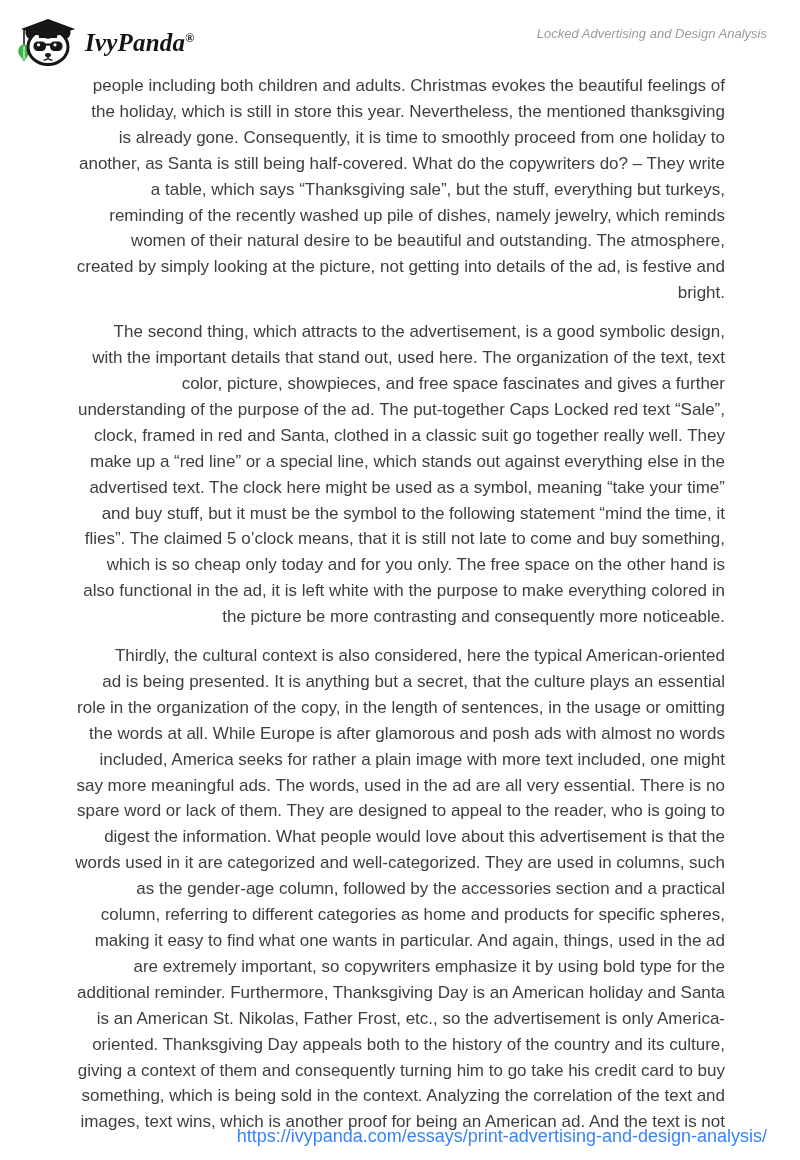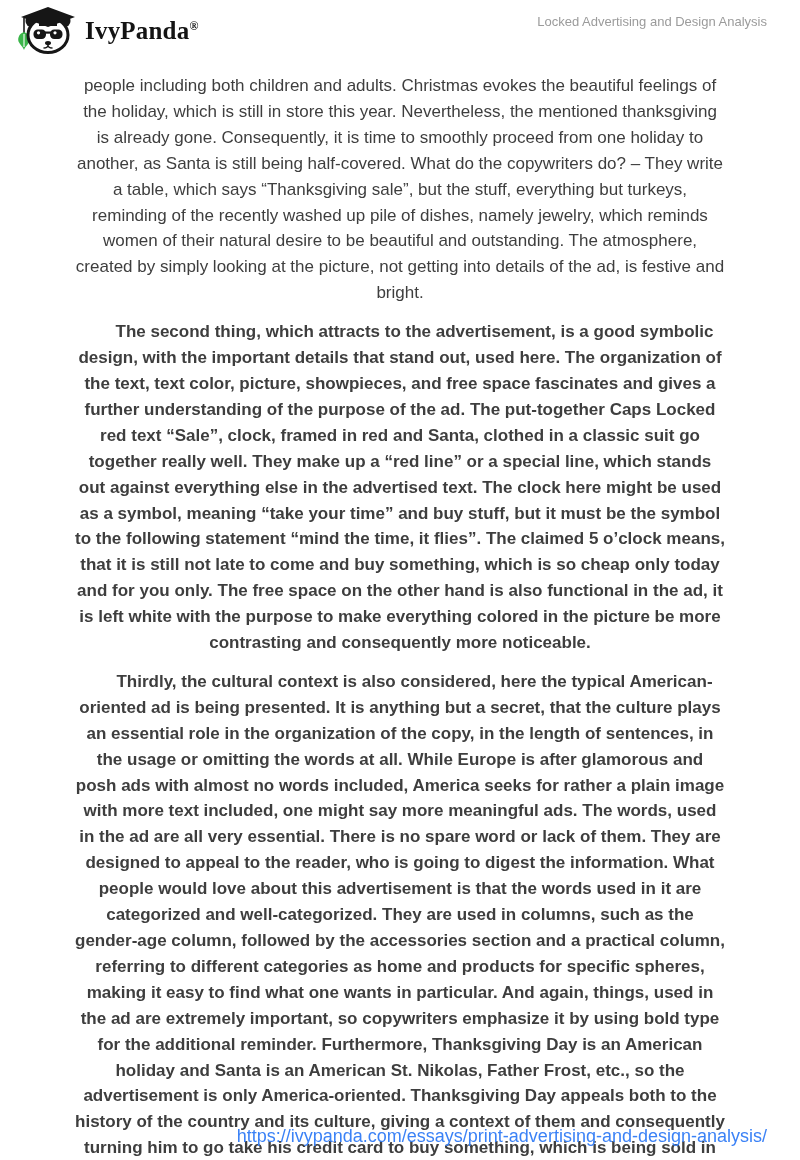--- a/index.html
+++ b/index.html
@@ -7,22 +7,23 @@
   body {
     width: 800px;
     height: 1160px;
     background: #ffffff;
     font-family: "Liberation Sans", sans-serif;
     position: relative;
     overflow: hidden;
   }
   .header {
     position: absolute;
-    top: 0; left: 0; right: 0;
+    top: 12px; left: 0; right: 0;
     height: 72px;
+    font-style: italic;
   }
   .brand {
     position: absolute;
     left: 14px;
     top: 6px;
     display: flex;
     align-items: center;
     text-decoration: none;
     cursor: pointer;
   }
@@ -54,23 +55,23 @@
     position: absolute;
     top: 73px;
     left: 75px;
     width: 650px;
   }
   .content p {
     margin: 0 0 13px 0;
     font-size: 17px;
     line-height: 25.9px;
     color: #3e3e3e;
-    text-align: center;
+    text-align: right;
   }
-  .content p.indent { text-indent: 29px; font-weight: bold; }
+  .content p.indent { text-indent: 29px; }
   .footer-url {
     position: absolute;
     top: 1126px;
     right: 33px;
     font-size: 18px;
     color: #3b82f6;
     padding-left: 40px;
   }
 </style>
 </head>

